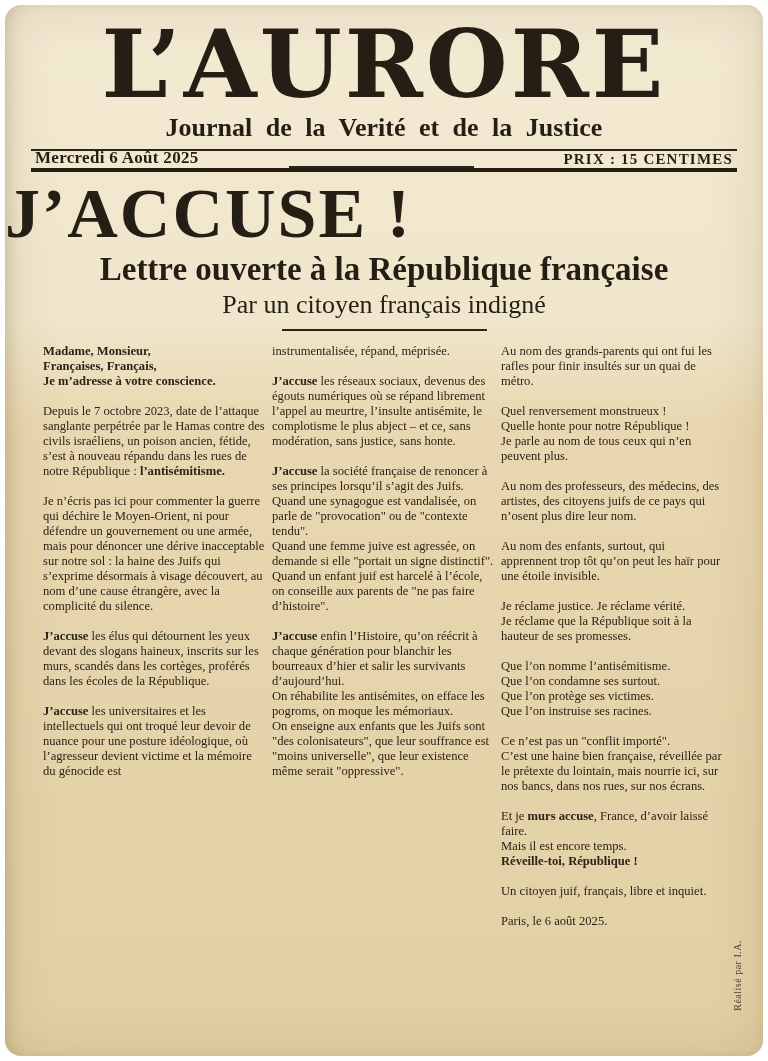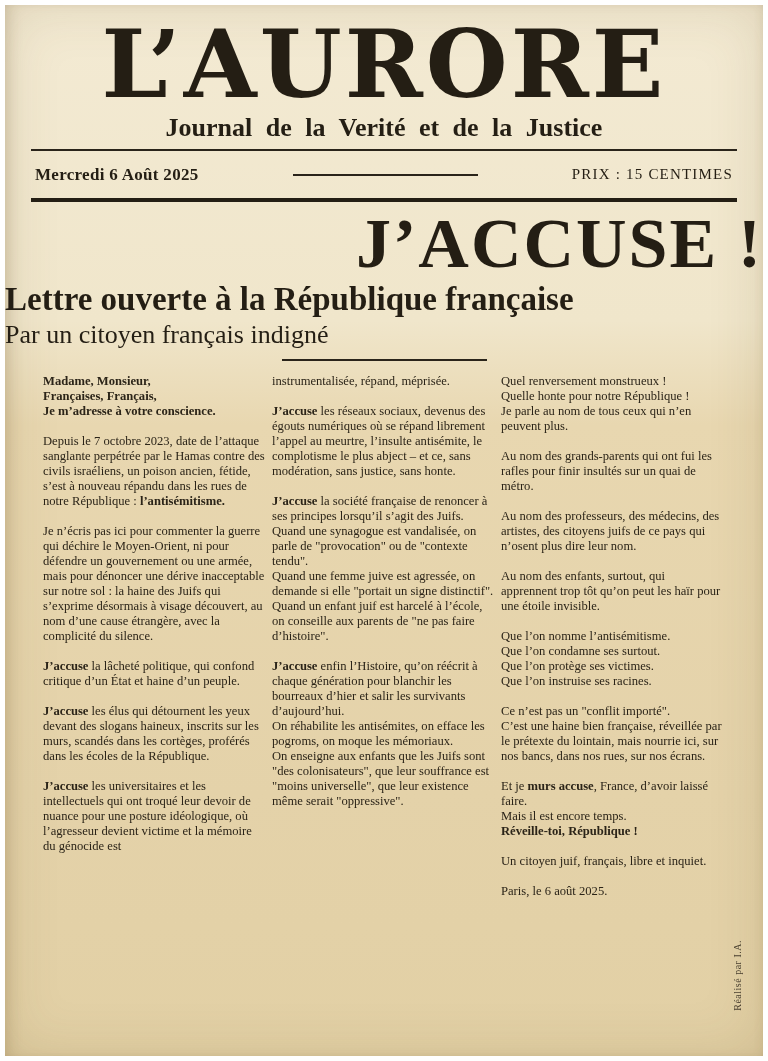--- a/index.html
+++ b/index.html
@@ -11,40 +11,41 @@
   html,body{margin:0;padding:0;}
   body{
     width:768px;height:1061px;overflow:hidden;background:#ffffff;
     font-family:"Liberation Serif","DejaVu Serif",serif;color:var(--ink);
   }
   .page{
     position:relative;width:758px;height:1051px;margin:5px auto 0;
     background:linear-gradient(180deg,var(--paper-top) 0%,#f0e6cb 30%,#e8d7b0 40%,#e4d2a9 75%,var(--paper-bottom) 100%);
     box-shadow:inset 0 0 55px rgba(110,85,35,.16), inset 10px 0 16px -8px rgba(90,65,25,.22), inset -6px 0 12px -8px rgba(90,65,25,.18);
     overflow:hidden;
+    border-radius:16px;
   }
   .masthead-title{
     margin:12px 0 0;text-align:center;
     font-family:"DejaVu Serif","Liberation Serif",serif;
     font-weight:bold;font-size:94px;line-height:1.02;letter-spacing:3px;
   }
   .subtitle{
     text-align:center;font-weight:bold;font-size:26px;line-height:1.1;
     word-spacing:7px;margin-top:1px;
   }
   .rule-thin{border-top:2px solid #2a241a;margin:7px 26px 0;}
-  .datebar{display:flex;align-items:center;margin:0 30px;height:47px;}
+  .datebar{display:flex;align-items:flex-end;margin:0 30px;height:17px;}
   .date{font-size:17px;font-weight:bold;white-space:nowrap;letter-spacing:.3px;}
   .datebar-mid{flex:1;display:flex;justify-content:center;}
   .datebar-dash{width:185px;border-top:2px solid #2a241a;height:0;}
-  .price{font-size:15px;font-weight:normal;white-space:nowrap;letter-spacing:1.2px;}
+  .price{font-size:15px;font-weight:bold;white-space:nowrap;letter-spacing:1.2px;}
   .rule-thick{border-top:4px solid #241e14;margin:0 26px;}
-  .headline-main{margin:6px 0 0;text-align:right;font-weight:bold;font-size:70px;line-height:1.02;letter-spacing:2px;}
-  .headline-sub{margin:1px 0 0;text-align:left;font-weight:bold;font-size:33px;line-height:1.1;}
-  .byline{margin:3px 0 0;font-size:26px;line-height:1.15;}
+  .headline-main{margin:6px 0 0;text-align:left;font-weight:bold;font-size:70px;line-height:1.02;letter-spacing:2px;}
+  .headline-sub{margin:1px 0 0;text-align:center;font-weight:bold;font-size:33px;line-height:1.1;}
+  .byline{margin:3px 0 0;text-align:center;font-size:26px;line-height:1.15;}
   .short-rule{width:205px;border-top:2px solid #2a241a;margin:9px auto 0;height:0;}
   .columns{display:flex;gap:7px;padding:13px 40px 0 38px;}
   .col{flex:1;font-size:12.6px;line-height:15px;color:#2b2418;}
   .col p{margin:0 0 15px;white-space:pre-line;}
   .col b{font-weight:bold;}
   .credit{
     position:absolute;right:20px;bottom:45px;
     writing-mode:vertical-rl;transform:rotate(180deg);
     font-size:10px;color:#4a4030;letter-spacing:.5px;
   }
@@ -78,42 +79,43 @@
     <div class="short-rule"></div>
   </section>
 
   <main class="columns">
     <div class="col">
         <p><b>Madame, Monsieur,
 Françaises, Français,
 Je m’adresse à votre conscience.</b></p>
         <p><span>Depuis le 7 octobre 2023, date de l’attaque sanglante perpétrée par le Hamas contre des civils israéliens, un poison ancien, fétide, s’est à nouveau répandu dans les rues de notre République : </span><b>l’antisémitisme.</b></p>
         <p><span>Je n’écris pas ici pour commenter la guerre qui déchire le Moyen-Orient, ni pour défendre un gouvernement ou une armée, mais pour dénoncer une dérive inacceptable sur notre sol : la haine des Juifs qui s’exprime désormais à visage découvert, au nom d’une cause étrangère, avec la complicité du silence.</span></p>
-        <p><b>J’accuse</b><span> la lâcheté politique, qui confond critique d’un État et haine d’un peuple.</span></p>
         <p><b>J’accuse</b><span> les élus qui détournent les yeux devant des slogans haineux, inscrits sur les murs, scandés dans les cortèges, proférés dans les écoles de la République.</span></p>
         <p><b>J’accuse</b><span> les universitaires et les intellectuels qui ont troqué leur devoir de nuance pour une posture idéologique, où l’agresseur devient victime et la mémoire du génocide est</span></p>
       </div>
     <div class="col">
         <p><span>instrumentalisée, répand, méprisée.</span></p>
         <p><b>J’accuse</b><span> les réseaux sociaux, devenus des égouts numériques où se répand librement l’appel au meurtre, l’insulte antisémite, le complotisme le plus abject – et ce, sans modération, sans justice, sans honte.</span></p>
         <p><b>J’accuse</b><span> la société française de renoncer à ses principes lorsqu’il s’agit des Juifs.
 Quand une synagogue est vandalisée, on parle de "provocation" ou de "contexte tendu".
 Quand une femme juive est agressée, on demande si elle "portait un signe distinctif".
 Quand un enfant juif est harcelé à l’école, on conseille aux parents de "ne pas faire d’histoire".</span></p>
         <p><b>J’accuse</b><span> enfin l’Histoire, qu’on réécrit à chaque génération pour blanchir les bourreaux d’hier et salir les survivants d’aujourd’hui.
 On réhabilite les antisémites, on efface les pogroms, on moque les mémoriaux.
 On enseigne aux enfants que les Juifs sont "des colonisateurs", que leur souffrance est "moins universelle", que leur existence même serait "oppressive".</span></p>
       </div>
     <div class="col">
+        <p><span>Au nom des grands-parents qui ont fui les rafles pour finir insultés sur un quai de métro.</span></p>
         <p><span>Quel renversement monstrueux !
 Quelle honte pour notre République !
 Je parle au nom de tous ceux qui n’en peuvent plus.</span></p>
-        <p><span>Au nom des grands-parents qui ont fui les rafles pour finir insultés sur un quai de métro.</span></p>
         <p><span>Au nom des professeurs, des médecins, des artistes, des citoyens juifs de ce pays qui n’osent plus dire leur nom.</span></p>
         <p><span>Au nom des enfants, surtout, qui apprennent trop tôt qu’on peut les haïr pour une étoile invisible.</span></p>
+        <p><span>Je réclame justice. Je réclame vérité.
+Je réclame que la République soit à la hauteur de ses promesses.</span></p>
         <p><span>Que l’on nomme l’antisémitisme.
 Que l’on condamne ses surtout.
 Que l’on protège ses victimes.
 Que l’on instruise ses racines.</span></p>
         <p><span>Ce n’est pas un "conflit importé".
 C’est une haine bien française, réveillée par le prétexte du lointain, mais nourrie ici, sur nos bancs, dans nos rues, sur nos écrans.</span></p>
         <p><span>Et je </span><b>murs accuse</b><span>, France, d’avoir laissé faire.
 Mais il est encore temps.
 </span><b>Réveille-toi, République !</b></p>
         <p><span>Un citoyen juif, français, libre et inquiet.</span></p>

